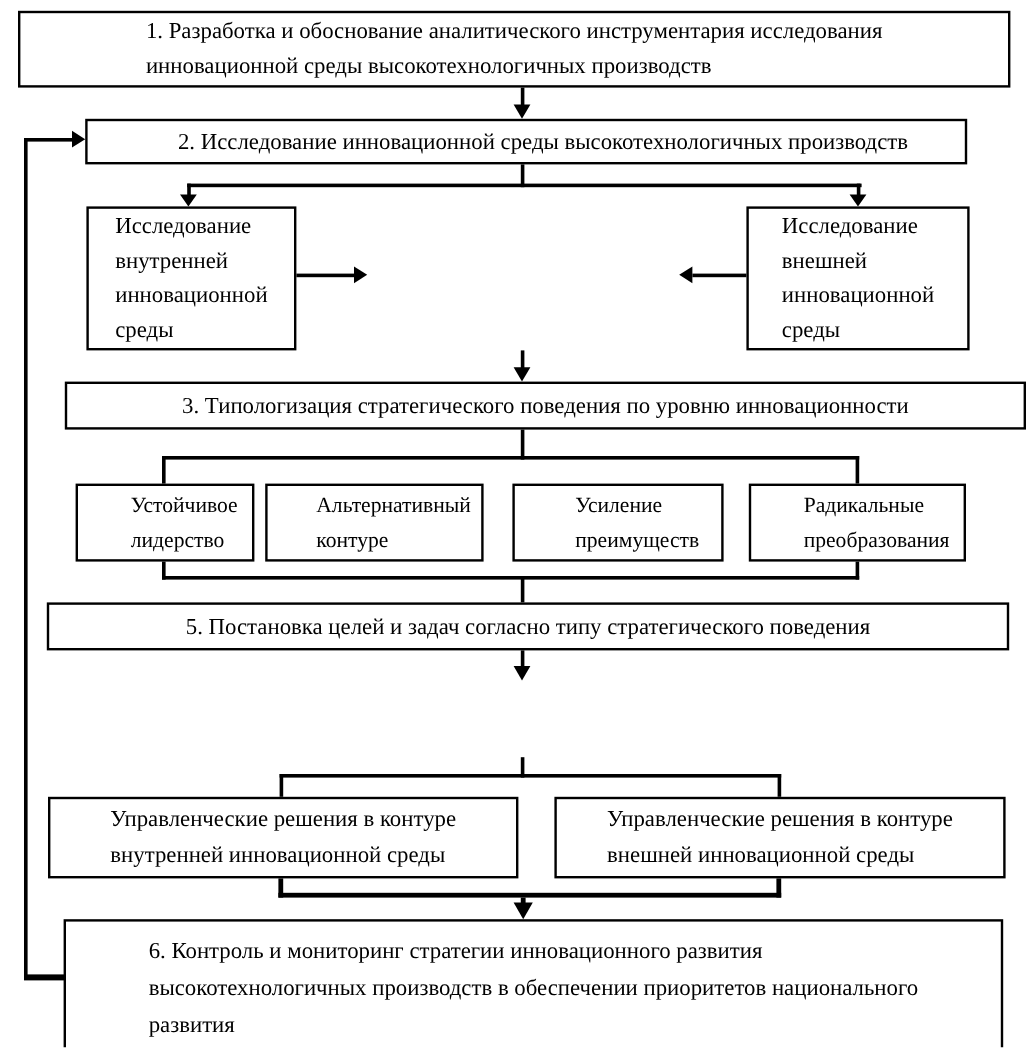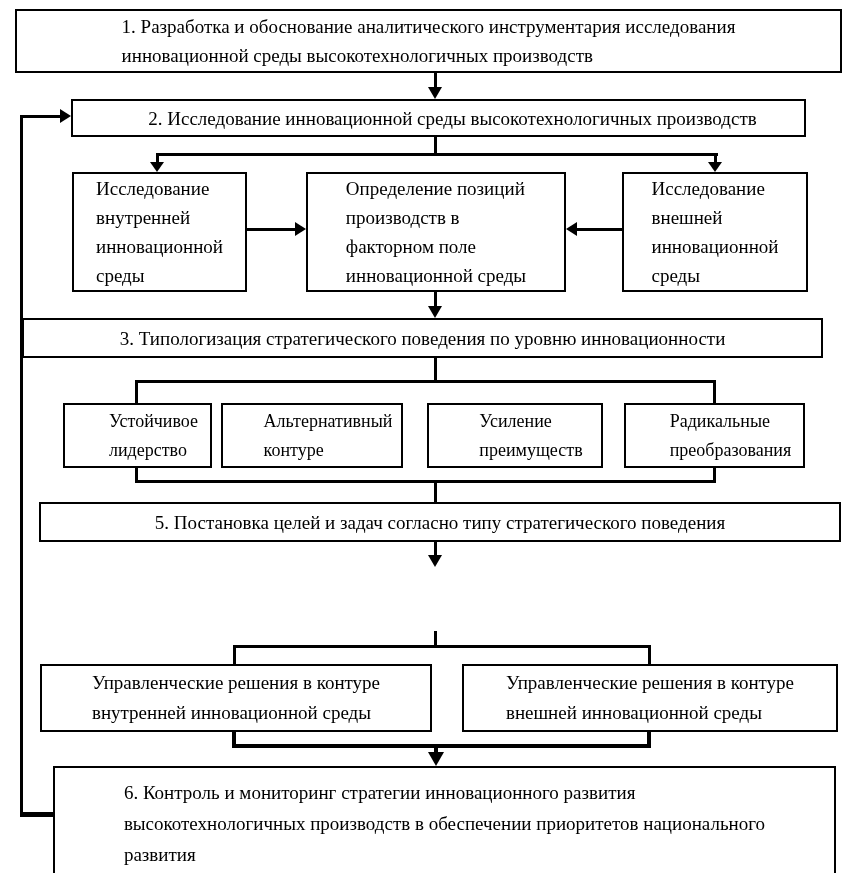--- a/index.html
+++ b/index.html
@@ -54,31 +54,27 @@
   <div class="box" style="left:15px;top:9px;width:827px;height:64px;">1. Разработка и обоснование аналитического инструментария исследования
 инновационной среды высокотехнологичных производств</div>
 
   <div class="box" style="left:71px;top:99px;width:735px;height:38px;padding-left:28px;">2. Исследование инновационной среды высокотехнологичных производств</div>
 
   <div class="box" style="left:72px;top:172px;width:175px;height:120px;">Исследование
 внутренней
 инновационной
 среды</div>
 
-  <div class="box" style="left:306px;top:172px;width:260px;height:120px;">Определение позиций
-производств в
-факторном поле
-инновационной среды</div>
 
   <div class="box" style="left:622px;top:172px;width:186px;height:120px;">Исследование
 внешней
 инновационной
 среды</div>
 
-  <div class="box" style="left:22px;top:318px;width:801px;height:40px;">3. Типологизация стратегического поведения по уровню инновационности</div>
+  <div class="box" style="left:54px;top:318px;width:801px;height:40px;">3. Типологизация стратегического поведения по уровню инновационности</div>
 
   <div class="box fs18" style="left:63px;top:403px;width:149px;height:65px;">Устойчивое
 лидерство</div>
 
   <div class="box fs18" style="left:221px;top:403px;width:182px;height:65px;">Альтернативный
 контуре</div>
 
   <div class="box fs18" style="left:427px;top:403px;width:176px;height:65px;">Усиление
 преимуществ</div>
 

